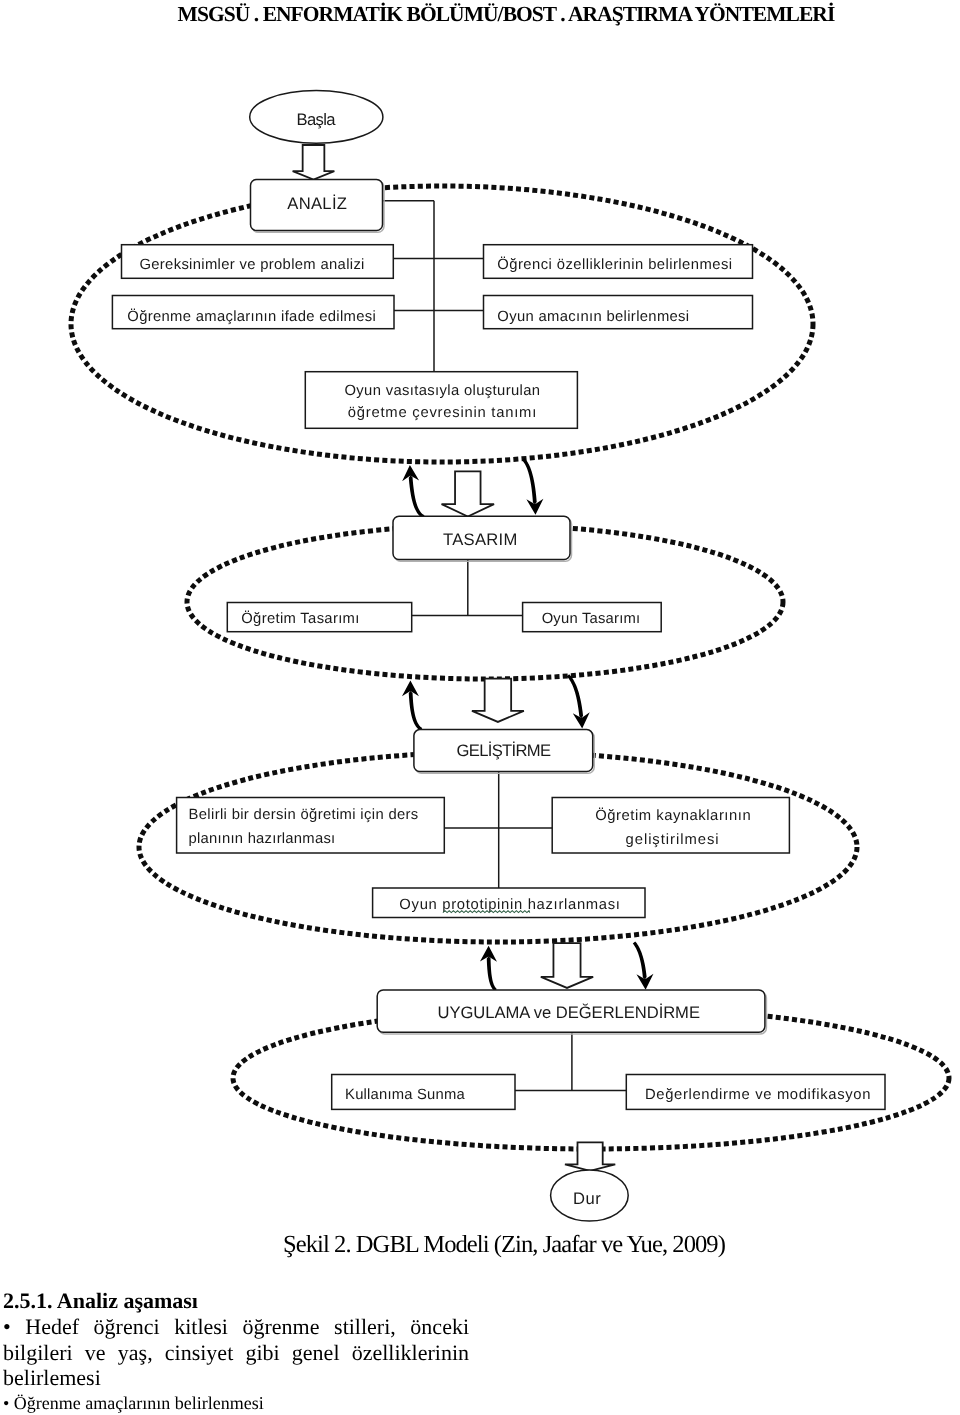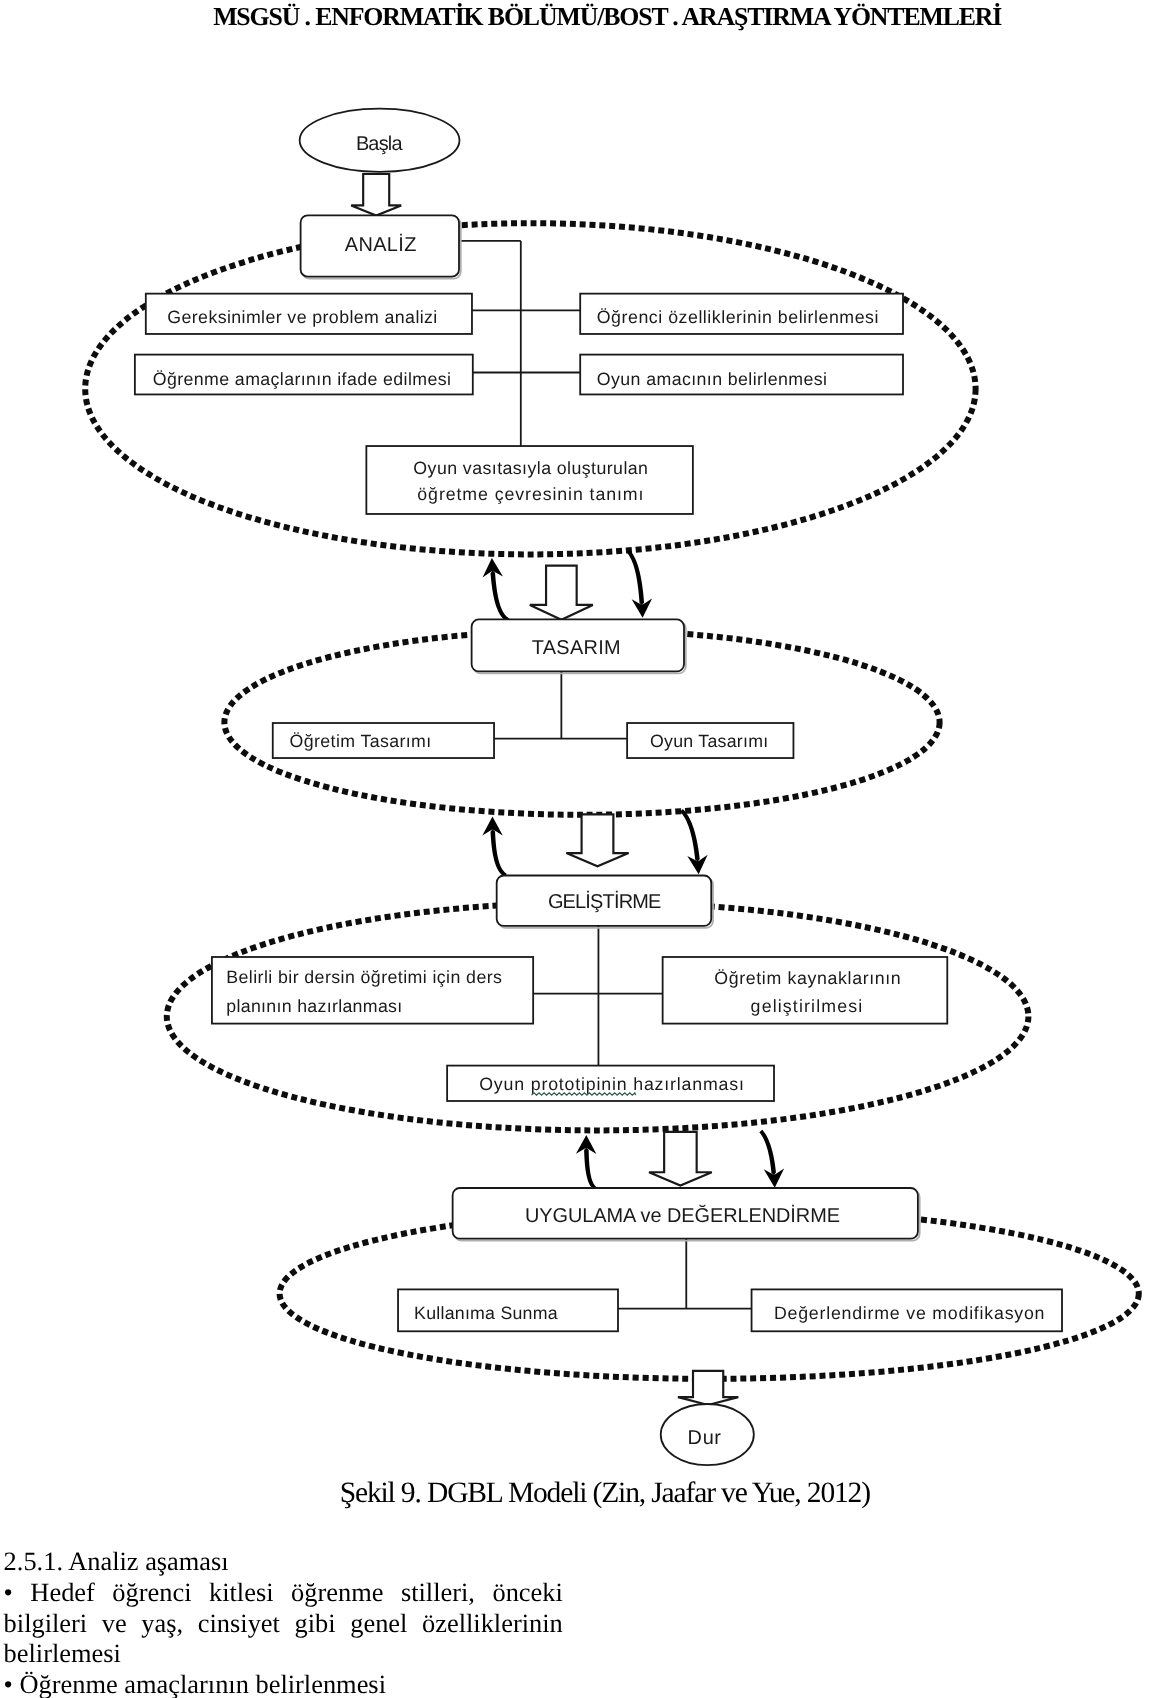--- a/index.html
+++ b/index.html
@@ -7,23 +7,23 @@
   body{width:960px;height:1415px;overflow:hidden;
        font-family:"Liberation Serif",serif;}
   #page{position:relative;width:960px;height:1415px;background:#fff;}
   #hdr{position:absolute;left:52px;top:2.2px;width:908px;text-align:center;
        font-family:"Liberation Serif",serif;font-weight:bold;font-size:21.5px;
        letter-spacing:-0.944px;color:#000;}
   #figwrap{position:absolute;left:0;top:60px;width:960px;height:1175px;}
   #figcap{position:absolute;left:50px;top:1230.5px;width:908px;text-align:center;
           font-size:24.6px;letter-spacing:-0.95px;color:#000;}
   #bodytext{position:absolute;left:3px;top:1288px;width:466px;color:#000;}
-  .sec{font-weight:normal;font-size:22px;line-height:26px;}
+  .sec{font-weight:bold;font-size:22px;line-height:26px;}
   .bul{font-size:22px;line-height:25.6px;text-align:justify;text-justify:inter-word;font-family:Liberation Serif, serif;}
-  .bul2{font-size:22px;line-height:25.6px;}
+  .bul2{font-size:18px;line-height:25.6px;}
   svg{display:block;}
   .bx{fill:#ffffff;stroke:#191919;stroke-width:1.5;}
   .ln{stroke:#191919;stroke-width:1.5;fill:none;}
   .dot{fill:none;stroke:#0d0d0d;stroke-width:5.0;stroke-linecap:butt;stroke-dasharray:5.0 3.2;}
   .txt{font-family:"Liberation Sans",sans-serif;fill:#1a1a1a;text-anchor:middle;}
   .blkarrow{fill:#ffffff;stroke:#191919;stroke-width:1.8;stroke-linejoin:miter;}
   .curv{fill:#000000;}
 </style>
 </head>
 <body>
@@ -99,20 +99,20 @@
 <rect x="378.7" y="931.7" width="387.7" height="42.2" rx="6" ry="6" fill="none" stroke="#b0b0b0" stroke-width="1.5"></rect>
 <rect class="bx" x="377.2" y="930.0" width="387.7" height="42.2" rx="6" ry="6"></rect>
 <text class="txt" x="568.7" y="958.2" font-size="16.6" letter-spacing="-0.051">UYGULAMA ve DEĞERLENDİRME</text>
 <ellipse class="bx" cx="316.3" cy="56.9" rx="66.6" ry="26.3"></ellipse>
 <text class="txt" x="315.7" y="64.6" font-size="16.6" letter-spacing="-0.654">Başla</text>
 <ellipse class="bx" cx="589.4" cy="1135.5" rx="38.8" ry="25.5"></ellipse>
 <text class="txt" x="587.2" y="1143.6" font-size="16.6" letter-spacing="0.55">Dur</text>
 </svg>
   </div>
 
-  <div id="figcap">Şekil 9. DGBL Modeli (Zin, Jaafar ve Yue, 2012)</div>
+  <div id="figcap">Şekil 2. DGBL Modeli (Zin, Jaafar ve Yue, 2009)</div>
 
   <div id="bodytext">
     <div class="sec"><span>2.5.1.</span> <span>Analiz aşaması</span></div>
     <div class="bul"><span class="bmk">•</span>&nbsp;<span>Hedef öğrenci kitlesi öğrenme stilleri, önceki bilgileri ve yaş, cinsiyet gibi genel özelliklerinin belirlemesi</span></div>
     <div class="bul2"><span class="bmk">•</span>&nbsp;<span>Öğrenme amaçlarının belirlenmesi</span></div>
   </div>
 </div>
 
 </body></html>

